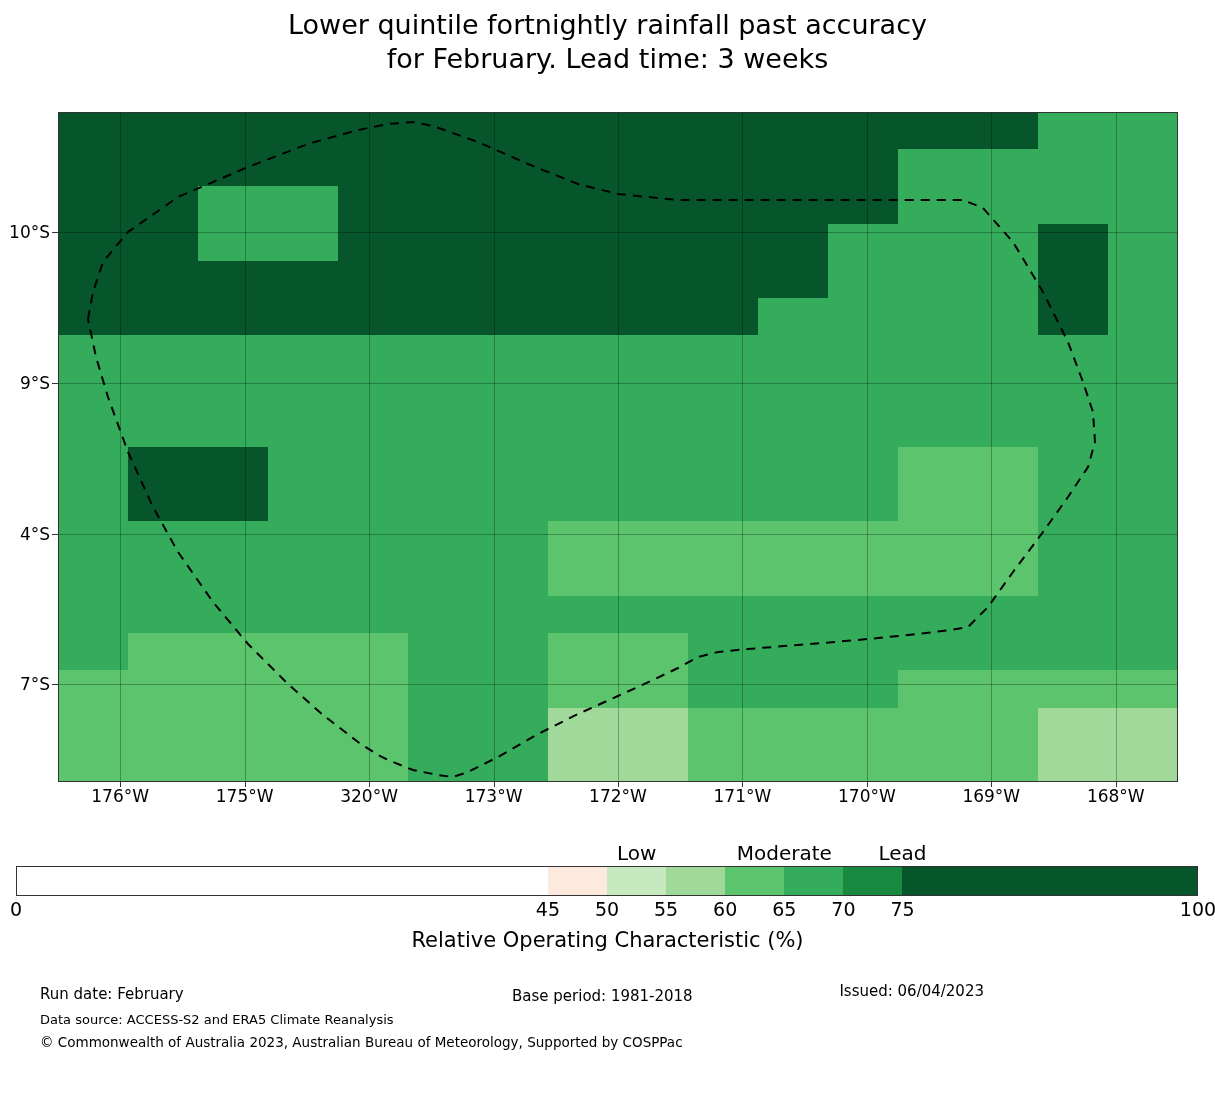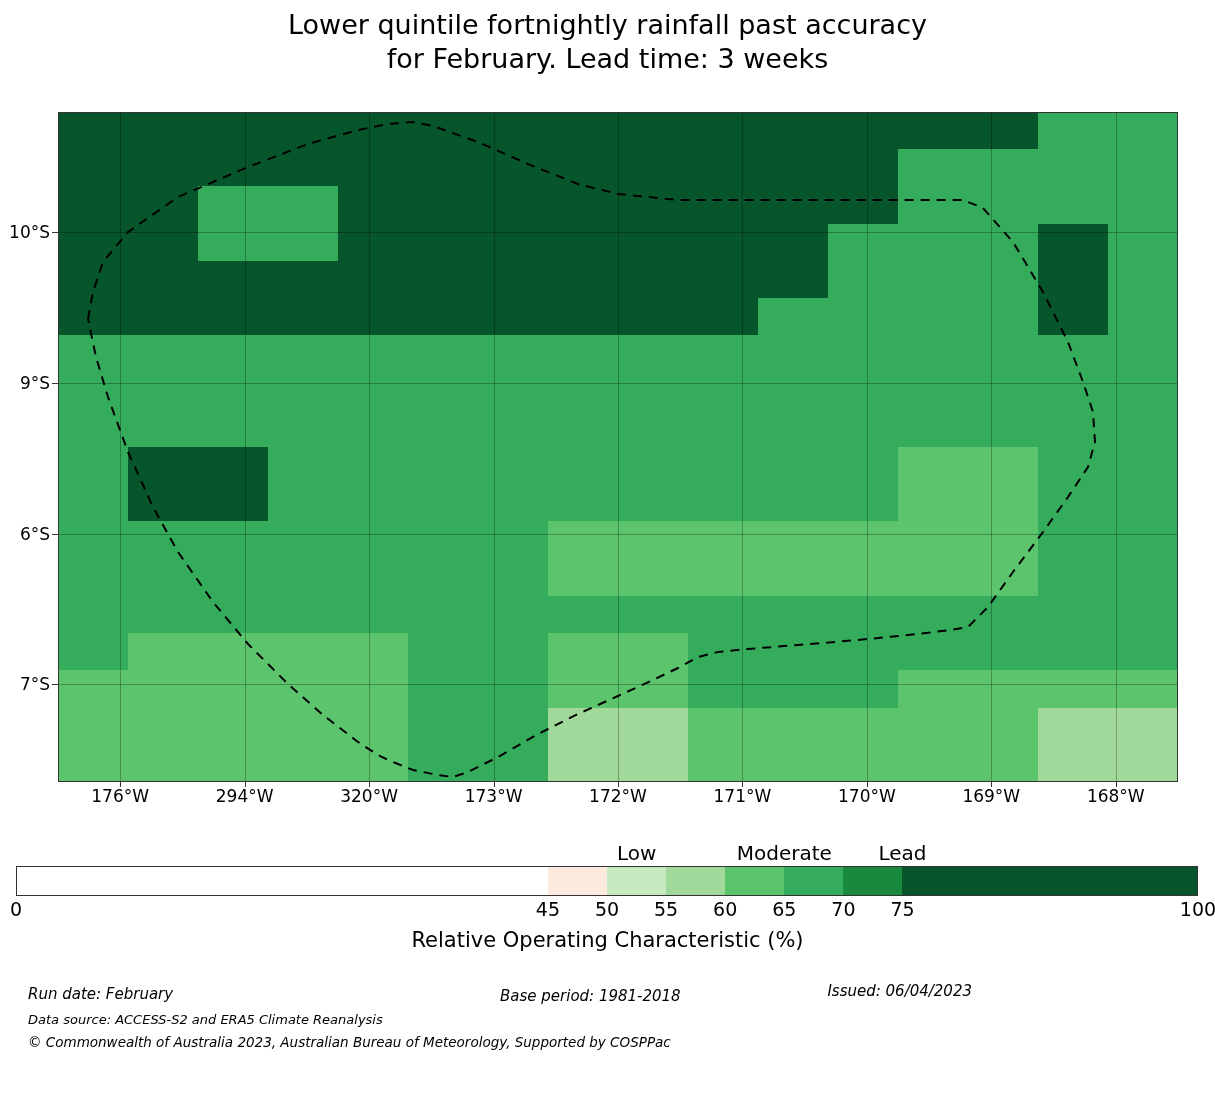--- a/index.html
+++ b/index.html
@@ -35,21 +35,21 @@
   .cbl{position:absolute;font-size:20px;transform:translateX(-50%);white-space:nowrap;}
   #cbar{position:absolute;left:16px;top:866px;width:1182px;height:30px;
         border:1px solid #333;box-sizing:border-box;display:flex;}
   #cbar .seg{height:100%;}
   #cbar-ticks{position:absolute;left:0;top:898px;width:1215px;height:24px;}
   .cbt{position:absolute;font-size:19px;transform:translateX(-50%);white-space:nowrap;}
   #cbar-title{position:absolute;left:0;top:928px;width:1215px;text-align:center;
               font-size:21px;}
 
   
-  #foot{position:absolute;left:4px;top:982px;width:990px;height:113px;font-style:italic;}
+  #foot{position:absolute;left:16px;top:982px;width:990px;height:113px;}
   .f-left{position:absolute;left:24px;font-size:15px;white-space:nowrap;}
   .f-mid{position:absolute;left:496px;font-size:15px;white-space:nowrap;}
   .f-right{position:absolute;right:22px;font-size:15px;white-space:nowrap;}
   .f-small{position:absolute;left:24px;font-size:13px;}
   .f-tiny{position:absolute;left:24px;right:14px;font-size:11.5px;line-height:15px;}
 </style>
 </head>
 <body>
 
 <div id="title">Lower quintile fortnightly rainfall past accuracy
@@ -364,41 +364,41 @@
   <svg id="eez" viewBox="0 0 1120 670" preserveAspectRatio="none">
     <polyline points="30,207 35,180 45,150 70,120 120,85 190,55 250,32 300,18 330,12 355,10 375,14 420,30 470,52 520,72 560,82 620,88 680,88 740,88 800,88 870,88 905,88 925,96 955,130 985,180 1010,230 1025,270 1035,300 1037,330 1030,355 1010,385 985,420 955,460 930,495 910,515 892,518 860,522 800,528 740,533 690,537 660,540 640,545 620,556 595,568 560,584 520,602 480,622 440,645 410,660 395,665 380,663 355,658 340,652 330,648 320,643 300,630 265,603 230,572 190,532 155,490 120,440 95,395 70,340 50,285 38,245 30,207" fill="none" stroke="#000000" stroke-width="2" stroke-dasharray="9,7"></polyline>
   </svg>
   <div id="frame"></div>
 </div>
 
 <div id="x-axis">
     <div class="xtickmark" style="left:120.2px"></div>
     <div class="xtick" style="left:120.2px">176°W</div>
     <div class="xtickmark" style="left:244.7px"></div>
-    <div class="xtick" style="left:244.7px">294°W</div>
+    <div class="xtick" style="left:244.7px">175°W</div>
     <div class="xtickmark" style="left:369.1px"></div>
     <div class="xtick" style="left:369.1px">320°W</div>
     <div class="xtickmark" style="left:493.6px"></div>
     <div class="xtick" style="left:493.6px">173°W</div>
     <div class="xtickmark" style="left:618.0px"></div>
     <div class="xtick" style="left:618.0px">172°W</div>
     <div class="xtickmark" style="left:742.4px"></div>
     <div class="xtick" style="left:742.4px">171°W</div>
     <div class="xtickmark" style="left:866.9px"></div>
     <div class="xtick" style="left:866.9px">170°W</div>
     <div class="xtickmark" style="left:991.3px"></div>
     <div class="xtick" style="left:991.3px">169°W</div>
     <div class="xtickmark" style="left:1115.8px"></div>
     <div class="xtick" style="left:1115.8px">168°W</div>
   </div>
 <div id="y-axis">
     <div class="ytickmark" style="top:684.1px"></div>
     <div class="ytick" style="top:684.1px;transform:translate(-100%,-50%)">7°S</div>
     <div class="ytickmark" style="top:533.6px"></div>
-    <div class="ytick" style="top:533.6px;transform:translate(-100%,-50%)">6°S</div>
+    <div class="ytick" style="top:533.6px;transform:translate(-100%,-50%)">4°S</div>
     <div class="ytickmark" style="top:383.0px"></div>
     <div class="ytick" style="top:383.0px;transform:translate(-100%,-50%)">9°S</div>
     <div class="ytickmark" style="top:232.4px"></div>
     <div class="ytick" style="top:232.4px;transform:translate(-100%,-50%)">10°S</div>
   </div>
 
 <div id="cbar-labels">
     <div class="cbl" style="left:636.6px">Low</div>
     <div class="cbl" style="left:784.3px">Moderate</div>
     <div class="cbl" style="left:902.5px">Lead</div>

